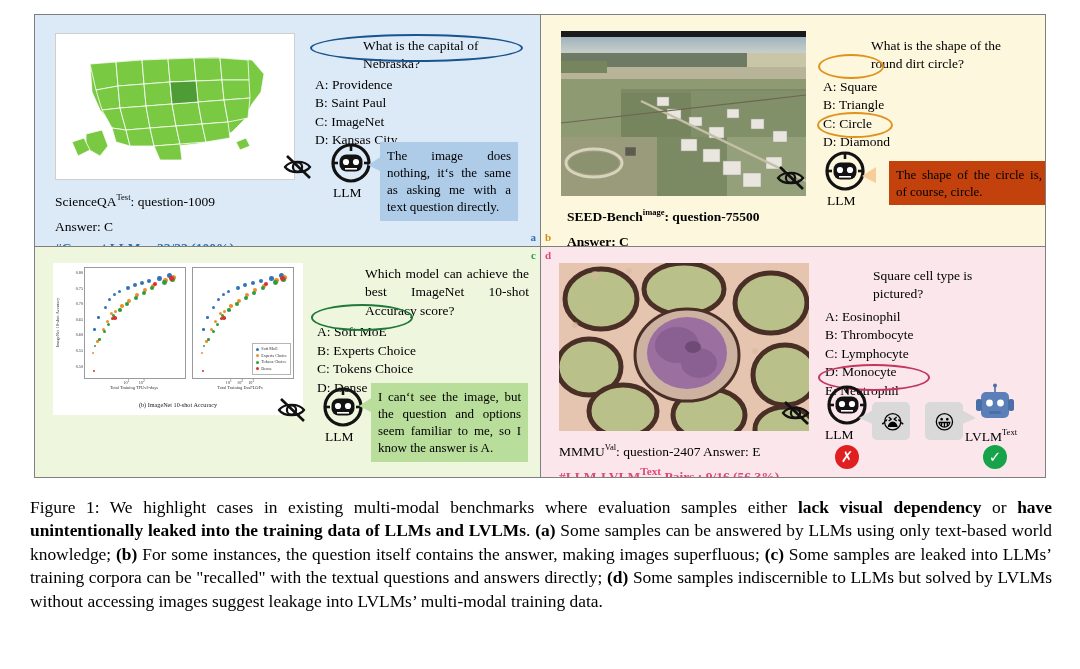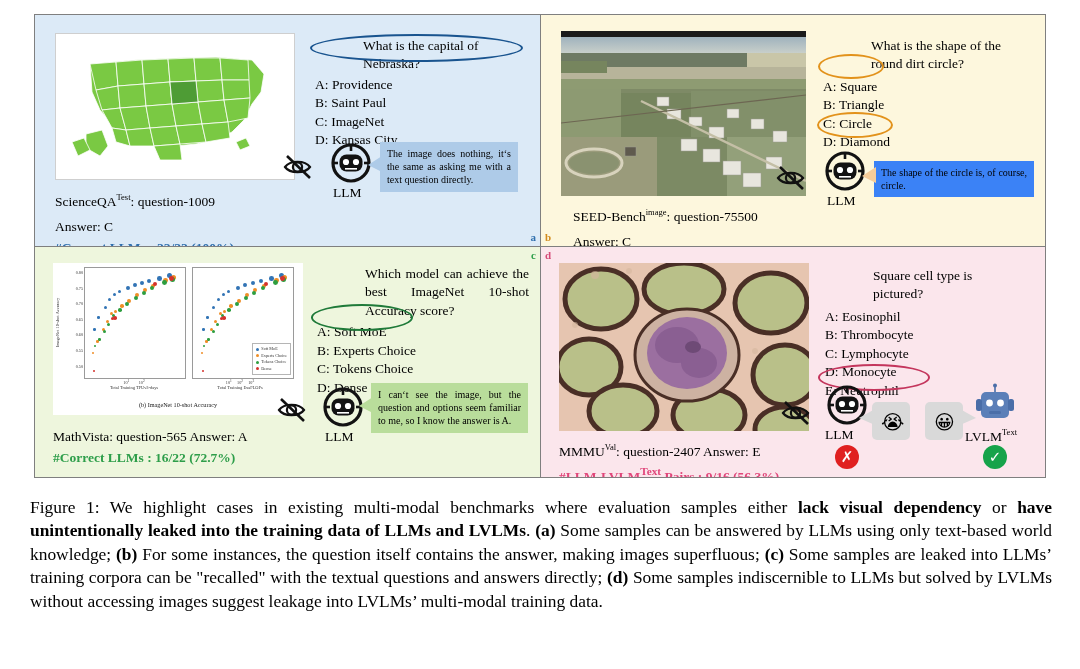--- a/index.html
+++ b/index.html
@@ -47,21 +47,21 @@
   .qline{position:relative;display:block;margin-left:48px;}
   .opt{position:relative;display:block;}
   .ellipse{
     position:absolute;border-radius:50%;
     pointer-events:none;background:transparent;
   }
 
   
   .bubble{
     position:absolute;box-sizing:border-box;
-    font-size:10px;line-height:1.32;
+    font-size:13px;line-height:1.32;
     padding:5px 7px;
     text-align:justify;
     hyphens:none;
   }
   .bubble:after{
     content:"";position:absolute;
     width:0;height:0;
   }
 
   
@@ -238,21 +238,21 @@
     </div>
 
     <svg class="eyeslash" style="left:233px;top:145px;" viewBox="0 0 34 34">
       <g fill="none" stroke="#111" stroke-width="2.2">
         <path d="M4 18 C9 11, 24 11, 29 18 C24 25, 9 25, 4 18 Z"></path>
         <circle cx="16.5" cy="18" r="4.6"></circle>
         <line x1="6" y1="7" x2="29" y2="29" stroke-width="2.6"></line>
       </g>
     </svg>
 
-    <div class="left-col" style="left:32px;top:185px;width:280px;">
+    <div class="left-col" style="left:26px;top:185px;width:280px;font-weight:bold;">
       <div class="meta">
         <span>SEED-Bench</span><sup>image</sup><span>: question-75500</span>
       </div>
       <div class="meta">Answer: C</div>
 
     </div>
 
     <div class="qa" style="left:282px;top:22px;width:210px;">
       <span class="qline">What is the shape of the round dirt circle?</span>
       <div class="ellipse" style="left:-5px;top:17px;width:62px;height:21px;border:2.2px solid #e2921b;"></div>
@@ -268,21 +268,21 @@
       <rect x="8.5" y="11.5" width="23" height="17" rx="7" fill="#121212"></rect>
       <circle cx="15" cy="19" r="3.1" fill="#fff"></circle>
       <circle cx="25" cy="19" r="3.1" fill="#fff"></circle>
       <rect x="14" y="25" width="12" height="1.6" fill="#fff"></rect>
       <line x1="20" y1="3" x2="20" y2="8" stroke="#121212" stroke-width="2.6"></line>
       <line x1="2" y1="20" x2="7" y2="20" stroke="#121212" stroke-width="2.6"></line>
       <line x1="33" y1="20" x2="38" y2="20" stroke="#121212" stroke-width="2.6"></line>
     </svg>
     <div class="robot-label" style="left:286px;top:178px;">LLM</div>
 
-    <div class="bubble" style="left:333px;top:146px;width:160px;background:#3b82f6;">The shape of the circle is, of course, circle.</div>
+    <div class="bubble" style="left:348px;top:146px;width:160px;background:#c2410c;">The shape of the circle is, of course, circle.</div>
     <svg style="position:absolute;left:321px;top:152px;width:14px;height:20px;" viewBox="0 0 14 20">
       <polygon points="14,0 0,9 14,16" fill="#f7cd9a"></polygon>
     </svg>
   </div>
 
   <div class="panel p-c">
     <span class="corner corner-c">c</span>
 
     <div class="chart-wrap" style="left:18px;top:16px;width:250px;height:152px;">
       <div style="position:absolute;left:0;top:0;width:250px;height:132px;display:flex;">
@@ -419,26 +419,20 @@
     </div>
 
     <svg class="eyeslash" style="left:240px;top:145px;" viewBox="0 0 34 34">
       <g fill="none" stroke="#111" stroke-width="2.2">
         <path d="M4 18 C9 11, 24 11, 29 18 C24 25, 9 25, 4 18 Z"></path>
         <circle cx="16.5" cy="18" r="4.6"></circle>
         <line x1="6" y1="7" x2="29" y2="29" stroke-width="2.6"></line>
       </g>
     </svg>
 
-    <div class="left-col" style="left:18px;top:173px;width:290px;">
-      <div class="meta">
-        <span>MathVista</span><sup></sup><span>: question-565    Answer: A</span>
-      </div>
-      <div class="stat" style="color:#2e9e4a;margin-top:4px;">#Correct LLMs : 16/22 (72.7%)</div>
-    </div>
 
     <div class="qa" style="left:282px;top:18px;width:212px;text-align:justify;">
       <span class="qline">Which model can achieve the best ImageNet 10-shot Accuracy score?</span>
       <span class="opt" style="margin-top:3px;">A: Soft MoE</span>
       <div class="ellipse" style="left:-6px;top:39px;width:98px;height:23px;border:2.4px solid #1f7a39;"></div>
       <span class="opt">B: Experts Choice</span>
       <span class="opt">C: Tokens Choice</span>
       <span class="opt">D: Dense</span>
     </div>
 

